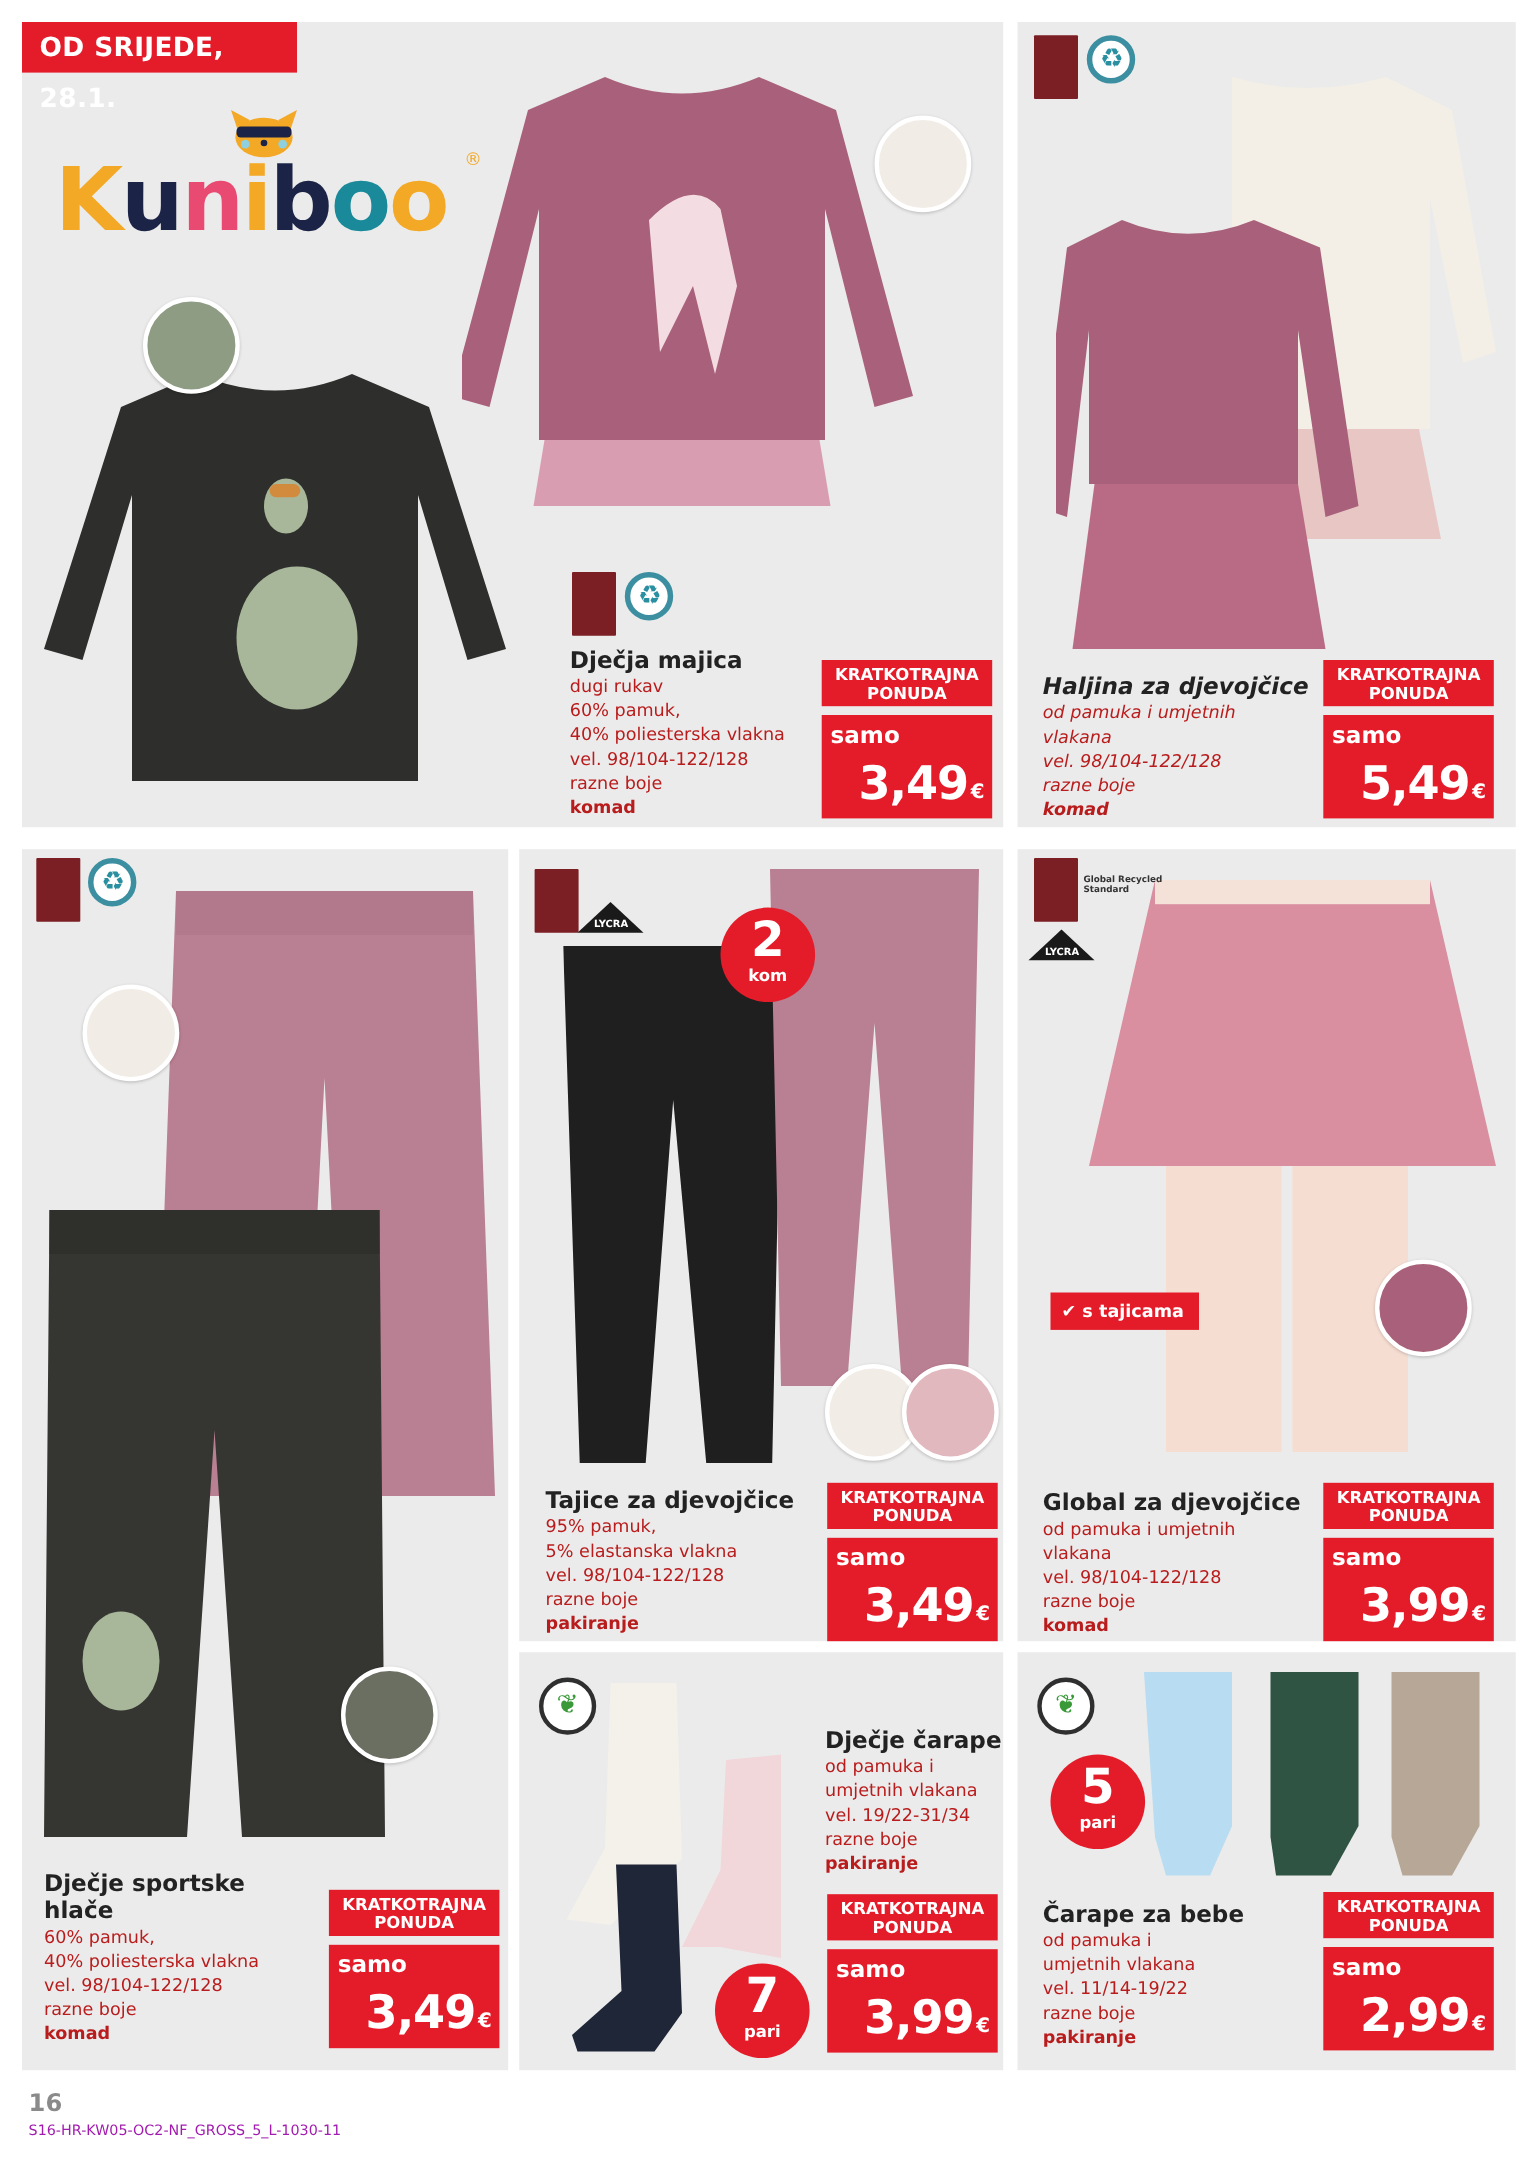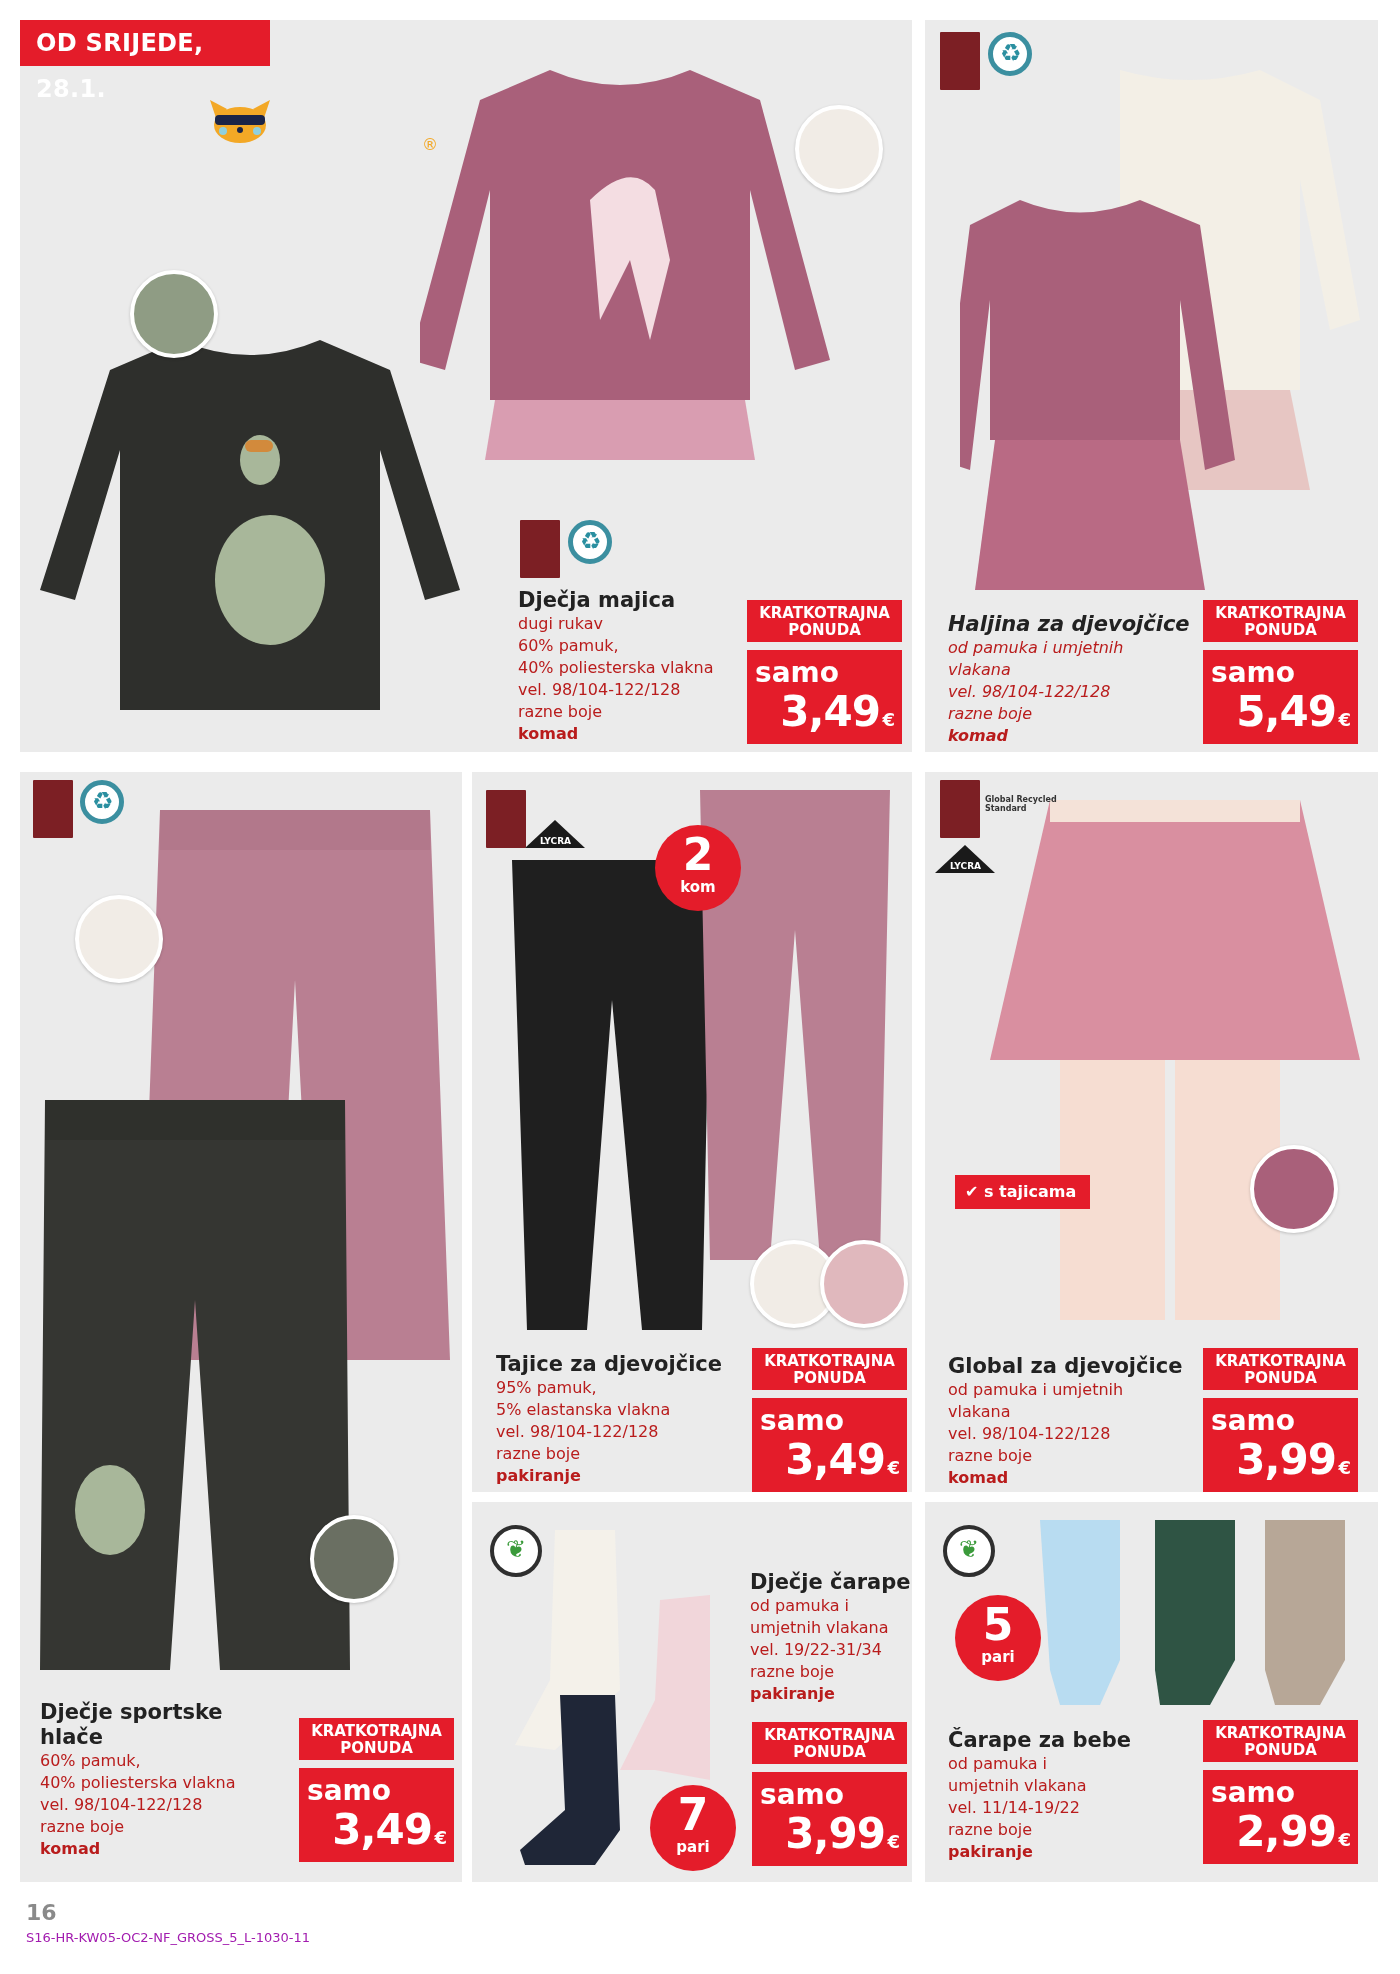--- a/index.html
+++ b/index.html
@@ -13,21 +13,21 @@
   .logo .word span { display: inline-block; }
   .logo .reg { position: absolute; left: 372px; top: 40px; font-size: 16px; color: #f3a826; }
   .raccoon { position: absolute; left: 155px; top: 0px; width: 70px; height: 50px; }
   .title { font-weight: bold; font-size: 21px; line-height: 25px; color: #222; }
   .desc { font-size: 16px; line-height: 22px; color: #b91c1c; }
   .desc .bold { font-weight: bold; margin-top: 37px; }
   .info { position: absolute; }
   .price-block { position: absolute; width: 155px; }
   .kp { background: #e41c2a; color: #fff; font-weight: bold; font-size: 15px; line-height: 17px; text-align: center; padding: 5px 2px; height: 42px; }
   .pbox { margin-top: 8px; background: #e41c2a; color: #fff; height: 94px; position: relative; }
-  .pbox .samo { position: absolute; left: 8px; top: 6px; font-size: 28px; font-weight: bold; }
+  .pbox .samo { position: absolute; left: 8px; top: 6px; font-size: 21px; font-weight: bold; }
   .pbox .price { position: absolute; right: 22px; bottom: 8px; font-size: 42px; font-weight: bold; letter-spacing: -1px; }
   .pbox .eur { position: absolute; right: 7px; bottom: 14px; font-size: 18px; font-weight: bold; }
   .bubble { position: absolute; width: 86px; height: 86px; border-radius: 50%; background: #e41c2a; color: #fff; text-align: center; }
   .bubble .num { font-size: 44px; font-weight: bold; line-height: 48px; margin-top: 6px; }
   .bubble .unit { font-size: 15px; font-weight: bold; line-height: 16px; }
   .cert { position: absolute; }
   .cert-cotton { width: 40px; height: 58px; background: #7c1f24; border-radius: 1px; }
   .cert-circle { width: 44px; height: 44px; border-radius: 50%; background: #fff; border: 5px solid #3b8fa0; }
   .cert-circle::after { content: "♻"; position: absolute; left: 7px; top: 2px; font-size: 24px; color: #2a8fa0; }
   .lycra { width: 0; height: 0; border-left: 30px solid transparent; border-right: 30px solid transparent; border-bottom: 28px solid #1a1a1a; position: absolute; }
@@ -56,20 +56,23 @@
 <div class="logo">
   <svg class="raccoon" viewBox="0 0 70 50">
     <polygon points="5,5 22,14 12,26" fill="#f3a826"></polygon>
     <polygon points="65,5 48,14 58,26" fill="#f3a826"></polygon>
     <ellipse cx="35" cy="30" rx="26" ry="18" fill="#f3a826"></ellipse>
     <rect x="10" y="20" width="50" height="10" rx="4" fill="#1b2447"></rect>
     <circle cx="18" cy="36" r="4" fill="#8fd0e0"></circle>
     <circle cx="52" cy="36" r="4" fill="#8fd0e0"></circle>
     <circle cx="35" cy="35" r="3" fill="#1b2447"></circle>
   </svg>
+  <div class="word">
+    <span style="color:#f3a826">K</span><span style="color:#1b2447">u</span><span style="color:#e84a72">n</span><span style="color:#f3a826">i</span><span style="color:#1b2447">b</span><span style="color:#1a8a9a">o</span><span style="color:#f3a826">o</span>
+  </div>
   <span class="reg">®</span>
 </div>
 
 <svg class="garment" style="left:30px;top:320px;" width="440" height="420" viewBox="0 0 440 420">
   <path d="M150,20 Q220,50 290,20 L360,50 L430,270 L395,280 L350,130 L350,390 L90,390 L90,130 L45,280 L10,270 L80,50 Z" fill="#2e2f2c"></path>
   <ellipse cx="240" cy="260" rx="55" ry="65" fill="#a8b79a"></ellipse>
   <ellipse cx="230" cy="140" rx="20" ry="25" fill="#a8b79a"></ellipse>
   <rect x="215" y="120" width="28" height="12" rx="6" fill="#d28a3c"></rect>
 </svg>
 

